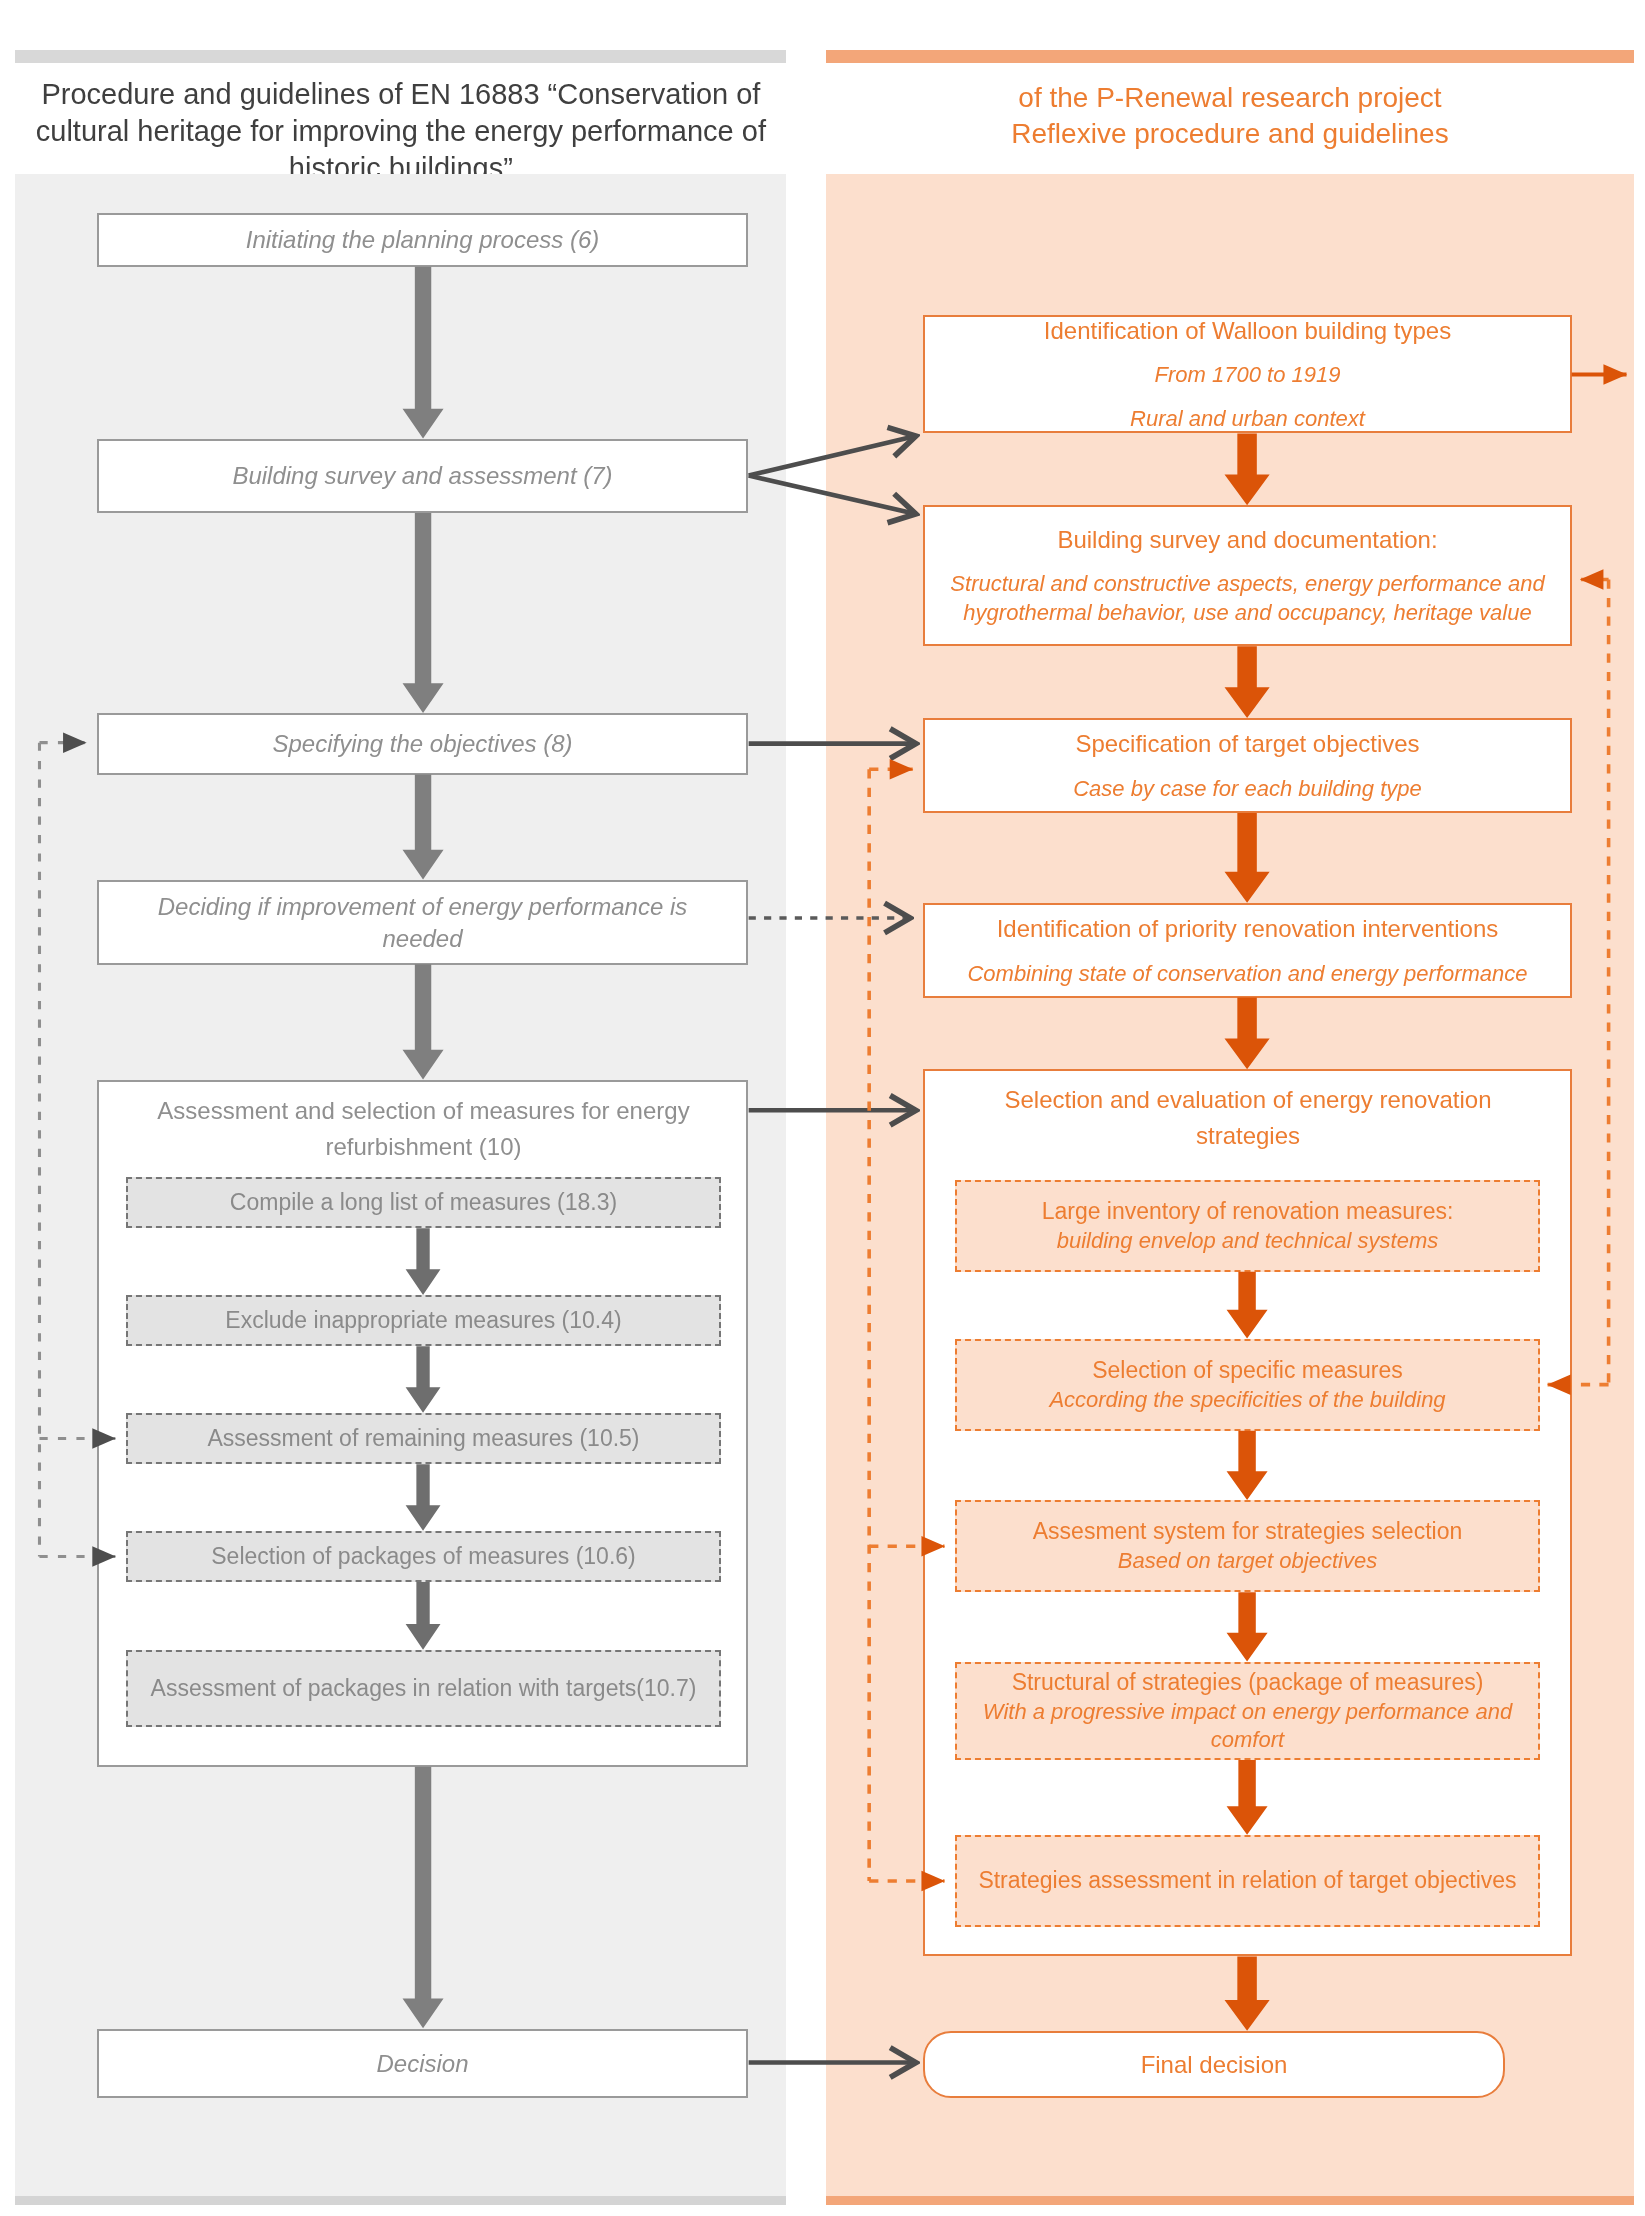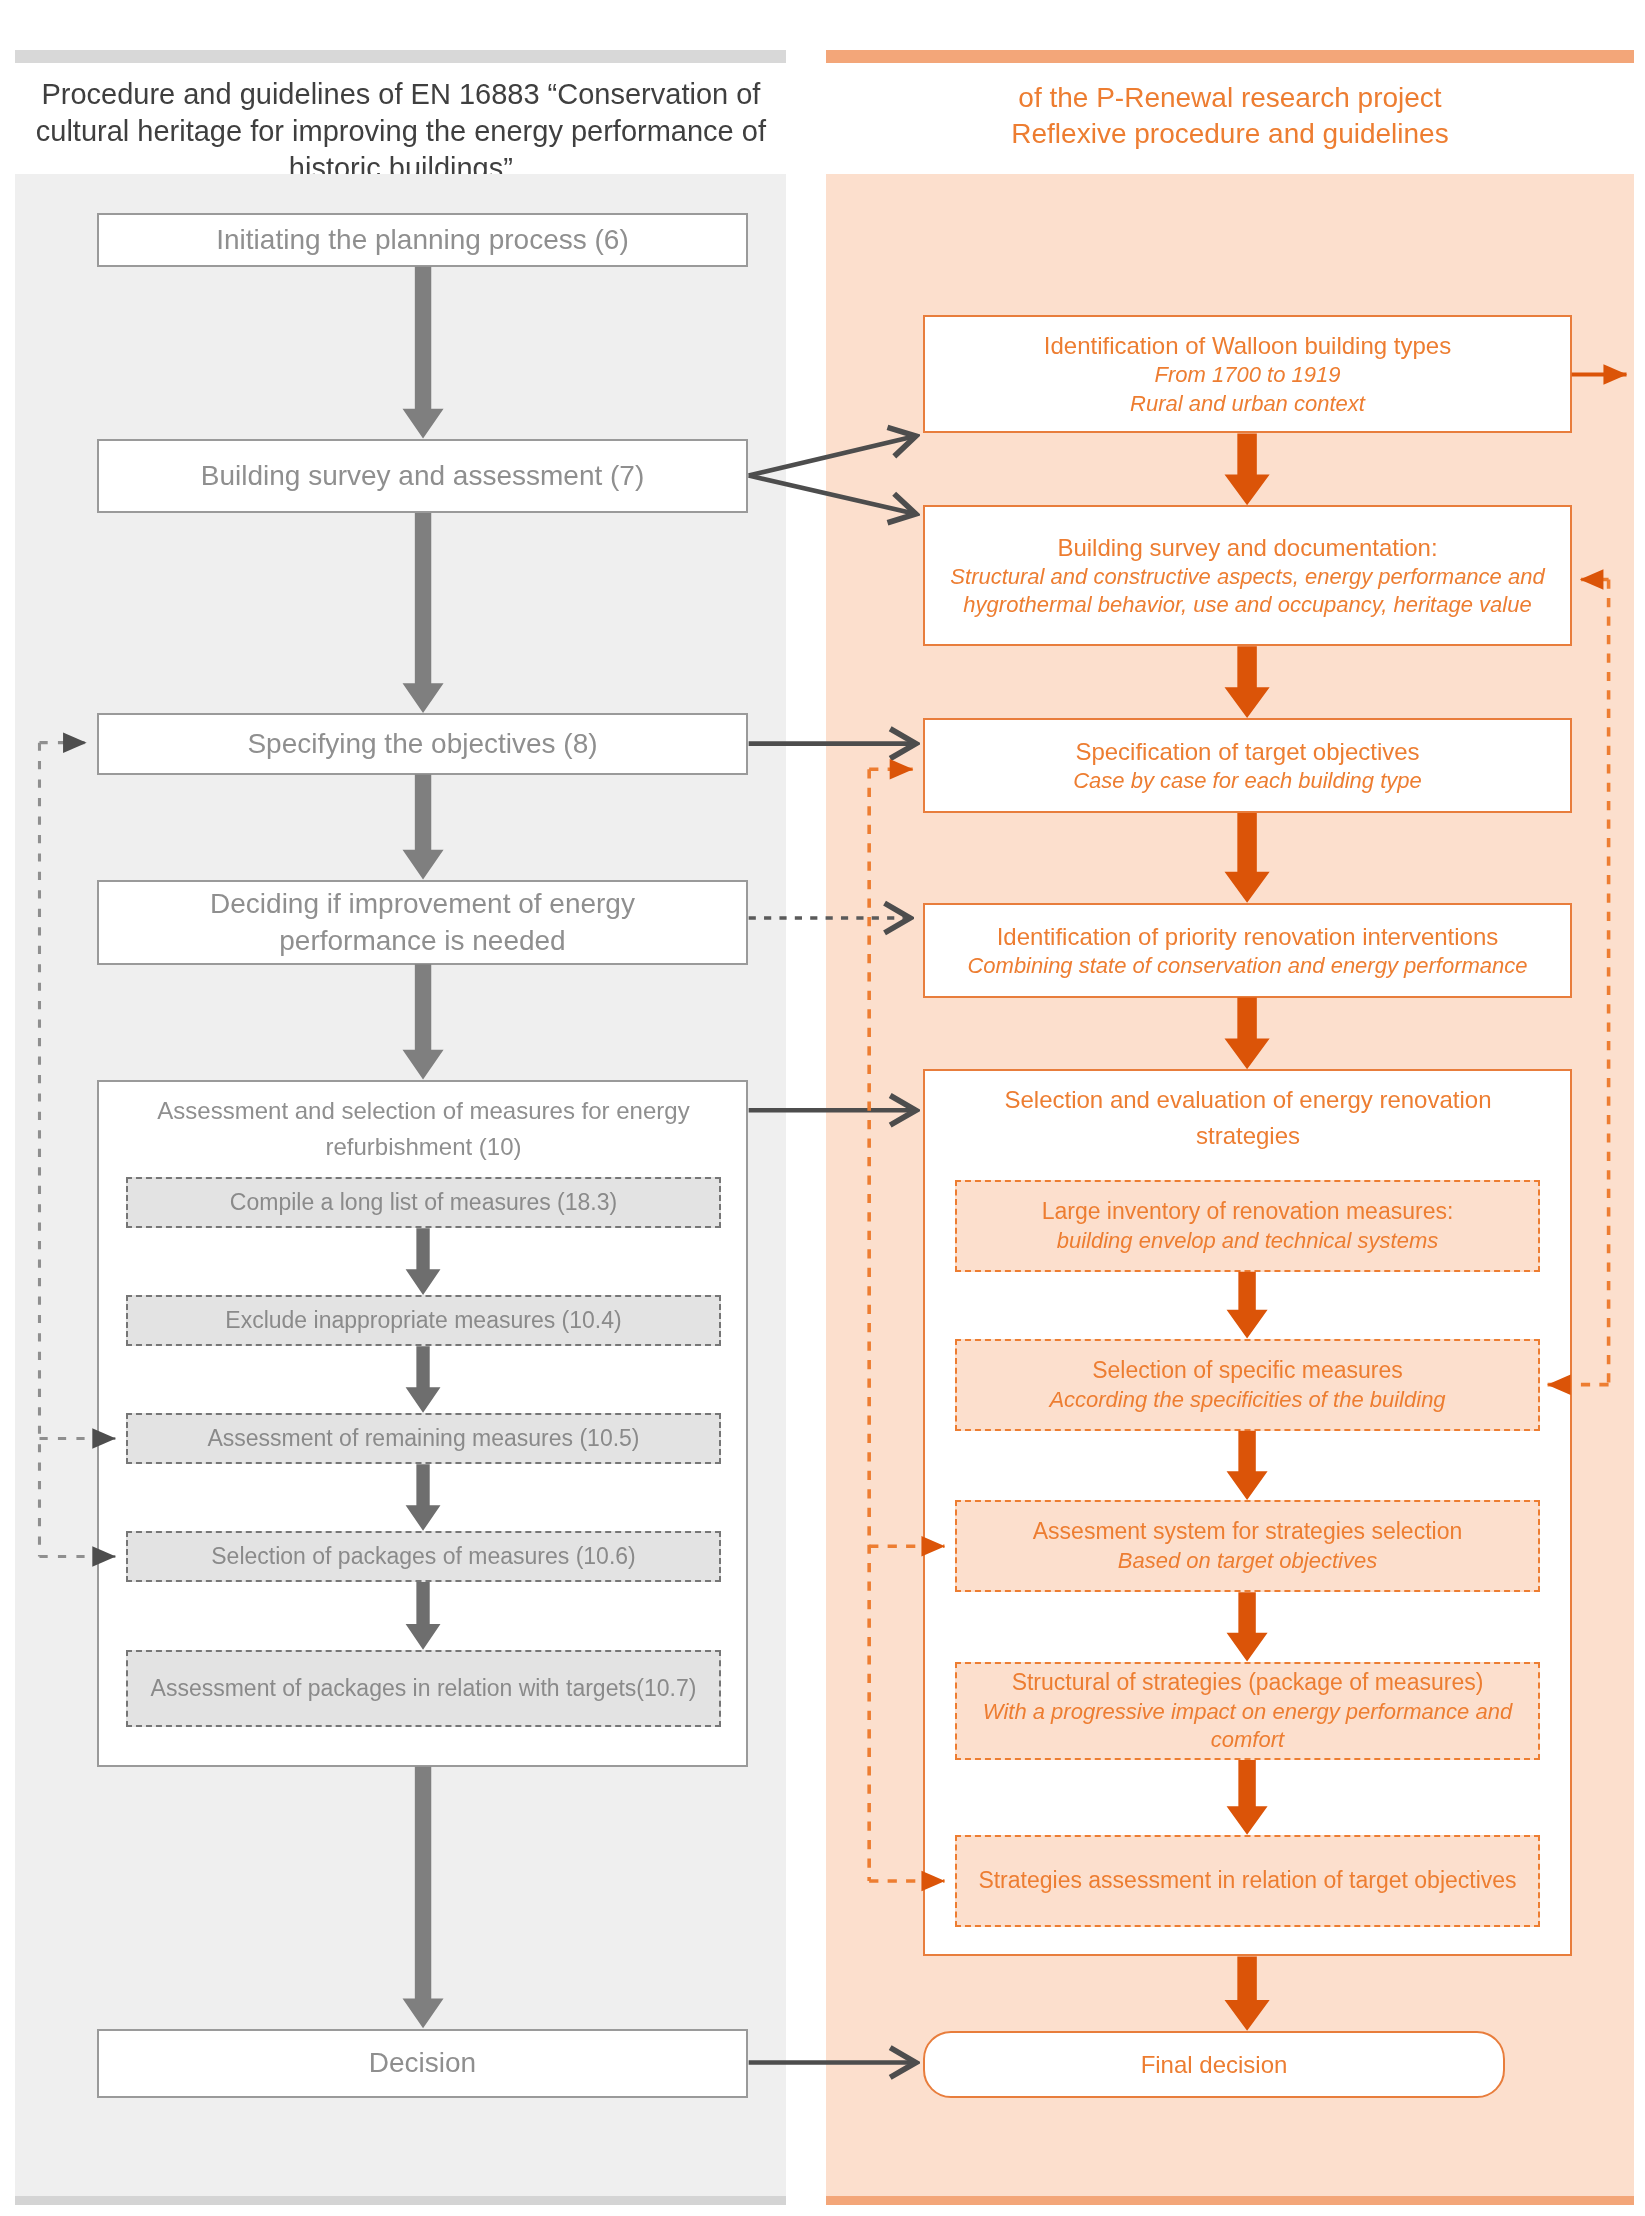--- a/index.html
+++ b/index.html
@@ -11,22 +11,22 @@
   .htitle{display:flex;flex-direction:column;justify-content:flex-start;align-items:center;text-align:center;}
   .htitle div{width:100%;}
   .left-title{color:#3f3f3f;font-size:29px;line-height:1.27;font-weight:400;}
   .right-title{color:#ED7D31;font-size:28px;line-height:1.27;}
   .right-title .note{font-style:italic;margin-top:20px;}
   
   .panel-gray{background:#efefef;border-bottom:9.2px solid #d4d4d4;}
   .panel-orange{background:#fcdfcd;border-bottom:9.2px solid #f3a679;}
   
   .box{display:flex;flex-direction:column;justify-content:center;align-items:center;text-align:center;background:#ffffff;}
-  .lbox{border:2.6px solid #9a9a9a;color:#8f8f8f;font-size:28px;line-height:1.3;}
-  .rbox{border:2.6px solid #e87d3c;color:#ED7D31;font-size:24px;line-height:1.3;}
+  .lbox{border:2.6px solid #9a9a9a;color:#8f8f8f;font-size:24px;line-height:1.3;font-style:italic;}
+  .rbox{border:2.6px solid #e87d3c;color:#ED7D31;font-size:24px;line-height:1.3;gap:15px;}
   .rbox .sub,.rsub .sub{font-style:italic;font-size:22px;line-height:1.28;}
   .group-l{border:2.6px solid #9a9a9a;background:#ffffff;}
   .group-r{border:2.6px solid #e87d3c;background:#ffffff;}
   .gtitle-l{color:#8f8f8f;font-size:24px;line-height:1.5;text-align:center;}
   .gtitle-r{color:#ED7D31;font-size:24px;line-height:1.5;text-align:center;}
   .lsub{border:2.1px dashed #767676;background:#e3e3e3;color:#8a8a8a;font-size:23px;}
   .rsub{border:2.1px dashed #ED7D31;background:#fcdfcd;color:#ED7D31;font-size:23px;line-height:1.3;}
   .pad{padding:3.1px 20.5px;}
   .narrow{max-width:559px;}
   span:empty,div.sub:empty{display:none;}

